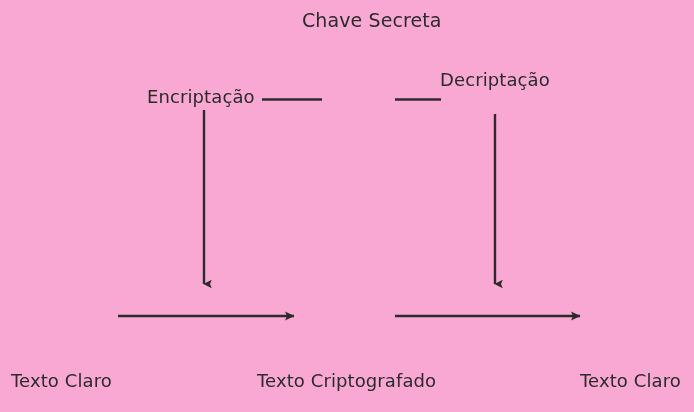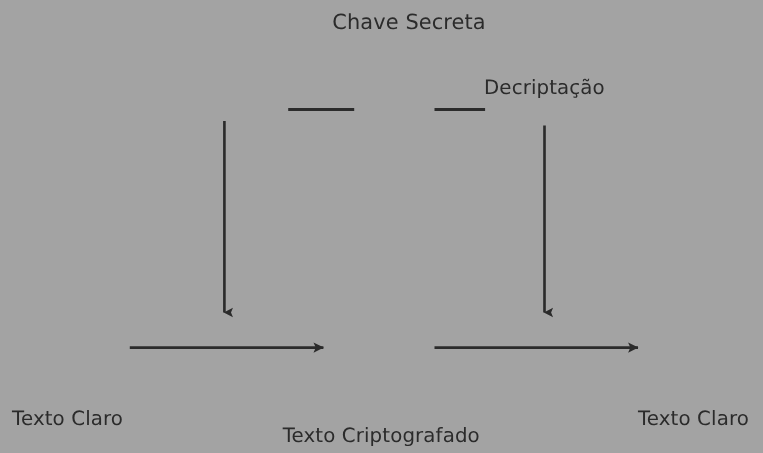--- a/index.html
+++ b/index.html
@@ -4,21 +4,21 @@
 <style>
   html, body {
     margin: 0;
     padding: 0;
     background: #000000;
   }
   #diagram-root {
     position: relative;
     width: 694px;
     height: 412px;
-    background: #a3a3a3;
+    background: #f9a8d4;
     overflow: hidden;
     font-family: "DejaVu Sans", sans-serif;
   }
   .lbl {
     position: absolute;
     color: #2b2b2b;
     font-family: "DejaVu Sans", sans-serif;
     font-weight: 400;
     white-space: nowrap;
     line-height: 1;
@@ -41,21 +41,20 @@
   }
   #label-texto-claro-left {
     left: 11px;
     top: 372px;
     font-size: 18px;
   }
   #label-texto-criptografado {
     left: 257px;
     top: 372px;
     font-size: 18px;
-    margin-top: 16px;
   }
   #label-texto-claro-right {
     left: 580px;
     top: 372px;
     font-size: 18px;
   }
   #vector-layer {
     position: absolute;
     left: 0;
     top: 0;
@@ -86,20 +85,21 @@
 
     <line x1="495" y1="114" x2="495" y2="284" stroke="#2b2b2b" stroke-width="2.4" stroke-linecap="butt" marker-end="url(#arrowhead-down)"></line>
 
     <line x1="118" y1="316" x2="294" y2="316" stroke="#2b2b2b" stroke-width="2.4" stroke-linecap="butt" marker-end="url(#arrowhead-right)"></line>
 
     <line x1="395" y1="316" x2="580" y2="316" stroke="#2b2b2b" stroke-width="2.4" stroke-linecap="butt" marker-end="url(#arrowhead-right)"></line>
   </svg>
 
   <div class="lbl" id="title-chave-secreta">Chave Secreta</div>
 
+  <div class="lbl" id="label-encriptacao">Encriptação</div>
 
   <div class="lbl" id="label-decriptacao">Decriptação</div>
 
   <div class="lbl" id="label-texto-claro-left">Texto Claro</div>
 
   <div class="lbl" id="label-texto-criptografado">Texto Criptografado</div>
 
   <div class="lbl" id="label-texto-claro-right">Texto Claro</div>
 
 </div>

